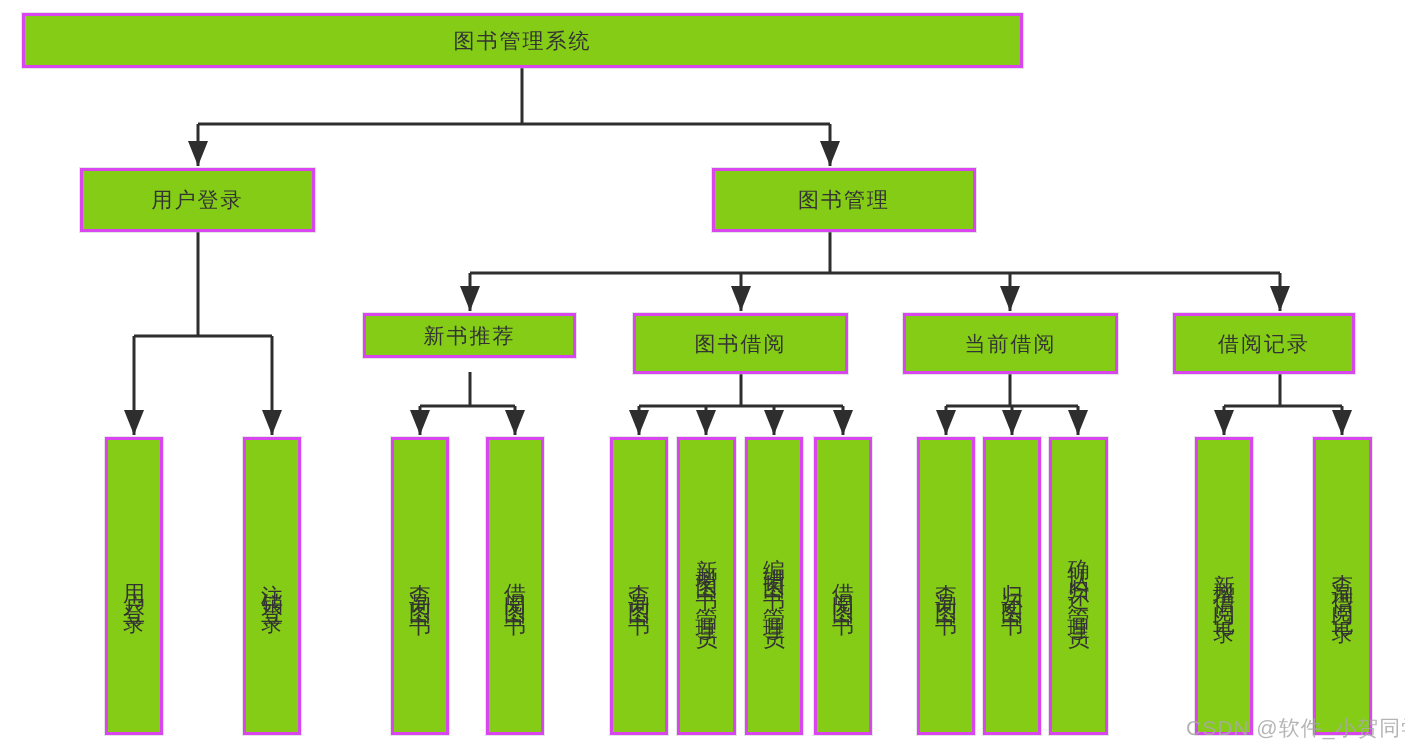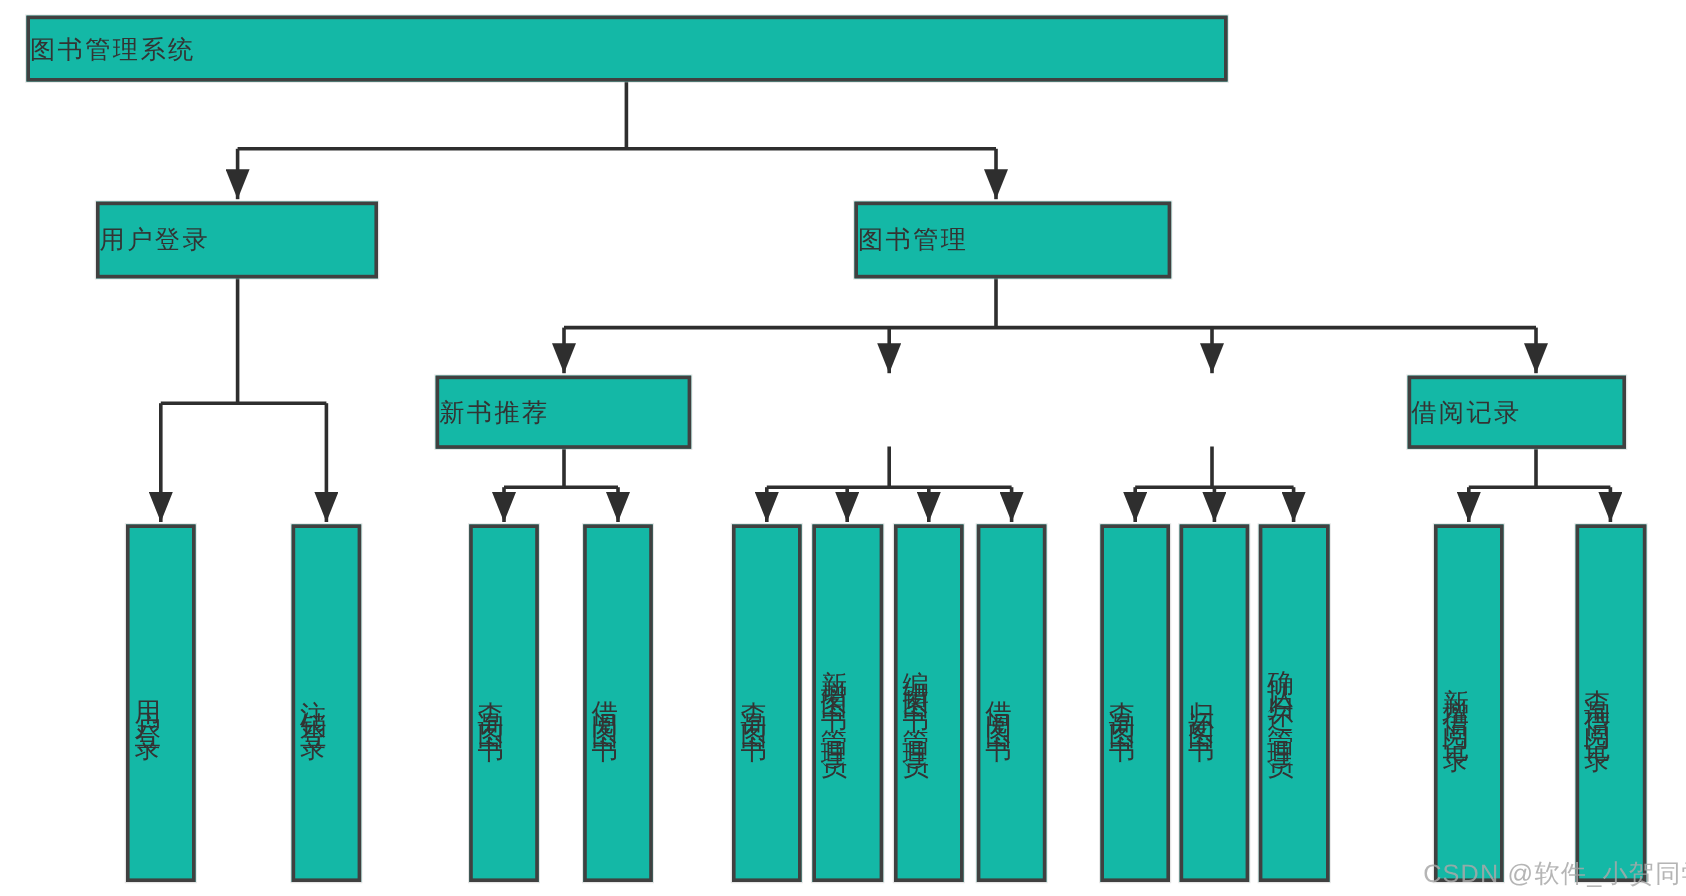--- a/index.html
+++ b/index.html
@@ -11,25 +11,25 @@
     font-family: "Liberation Sans", "DejaVu Sans", sans-serif;
     color: #333333;
     overflow: hidden;
   }
   svg.wires { position: absolute; left: 0; top: 0; }
   svg.wires path.wire { stroke: #2e2e2e; stroke-width: 3; fill: none; }
   svg.wires .arrowhead { fill: #2e2e2e; }
   .node {
     position: absolute;
     box-sizing: border-box;
-    background: #14b8a6;
-    border: 3px solid #404040;
+    background: #84cc16;
+    border: 3px solid #d946ef;
     display: flex;
     align-items: center;
-    justify-content: flex-start;
+    justify-content: center;
     box-shadow: 0 0 0 1px rgba(180,180,180,0.35);
   }
   .node .lbl {
     font-size: 21px;
     letter-spacing: 2px;
     white-space: nowrap;
     color: #333333;
   }
   .node.v .lbl {
     writing-mode: vertical-rl;
@@ -94,22 +94,28 @@
     <span class="lbl">图书管理系统</span>
   </div>
 
   <div class="node h" style="left:80px;top:168px;width:235px;height:64px">
     <span class="lbl">用户登录</span>
   </div>
   <div class="node h" style="left:712px;top:168px;width:264px;height:64px">
     <span class="lbl">图书管理</span>
   </div>
 
-  <div class="node h" style="left:363px;top:313px;width:213px;height:61px">
+  <div class="node h" style="left:363px;top:313px;width:213px;height:45px">
     <span class="lbl">新书推荐</span>
+  </div>
+  <div class="node h" style="left:633px;top:313px;width:215px;height:61px">
+    <span class="lbl">图书借阅</span>
+  </div>
+  <div class="node h" style="left:903px;top:313px;width:215px;height:61px">
+    <span class="lbl">当前借阅</span>
   </div>
   <div class="node h" style="left:1173px;top:313px;width:182px;height:61px">
     <span class="lbl">借阅记录</span>
   </div>
 
   <div class="node v" style="left:105px;top:437px;width:58px;height:298px">
     <span class="lbl">用户登录</span>
   </div>
   <div class="node v" style="left:243px;top:437px;width:58px;height:298px">
     <span class="lbl">注销登录</span>

